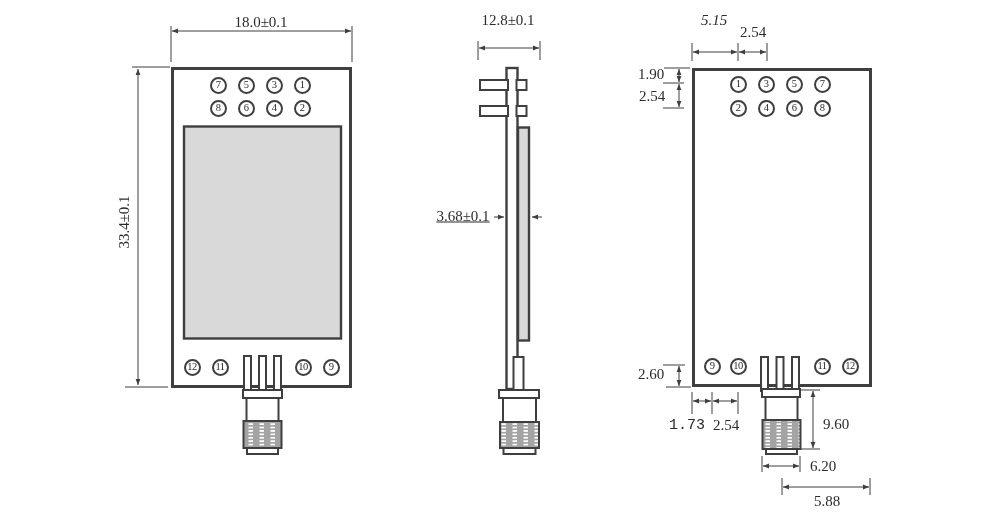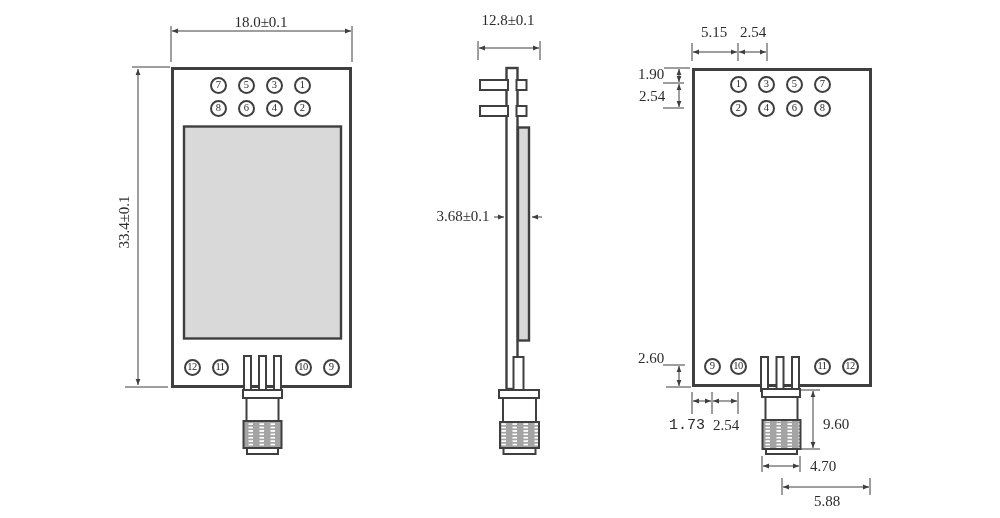--- a/index.html
+++ b/index.html
@@ -138,30 +138,30 @@
 
       <line x1="782" y1="478" x2="782" y2="495"></line>
       <line x1="870" y1="478" x2="870" y2="495"></line>
       <line x1="783" y1="487" x2="869" y2="487" marker-start="url(#arw)" marker-end="url(#arw)"></line>
     </g>
   </svg>
 
   <div class="lbl" style="left:261px;top:22px;">18.0±0.1</div>
   <div class="lbl rot" style="left:124px;top:222px;">33.4±0.1</div>
   <div class="lbl" style="left:508px;top:20px;">12.8±0.1</div>
-  <div class="lbl" style="left:463px;top:216px;">3.68±0.1</div>
-  <div class="lbl" style="left:714px;top:32px;">5.15</div>
+  <div class="lbl" style="left:463px;top:216px;text-decoration:underline;">3.68±0.1</div>
+  <div class="lbl" style="left:714px;top:20px;font-style:italic;">5.15</div>
   <div class="lbl" style="left:753px;top:32px;">2.54</div>
   <div class="lbl" style="left:651px;top:74px;">1.90</div>
   <div class="lbl" style="left:652px;top:96px;">2.54</div>
-  <div class="lbl" style="left:651px;top:358px;">2.60</div>
+  <div class="lbl" style="left:651px;top:374px;">2.60</div>
   <div class="lbl" style="left:687px;top:425px;font-family:Liberation Mono, monospace;">1.73</div>
   <div class="lbl" style="left:726px;top:425px;">2.54</div>
   <div class="lbl" style="left:836px;top:424px;">9.60</div>
-  <div class="lbl" style="left:823px;top:466px;">4.70</div>
+  <div class="lbl" style="left:823px;top:466px;">6.20</div>
   <div class="lbl" style="left:827px;top:501px;">5.88</div>
 
   <div class="pin" style="left:209.5px;top:76.5px;">7</div>
   <div class="pin" style="left:237.5px;top:76.5px;">5</div>
   <div class="pin" style="left:265.5px;top:76.5px;">3</div>
   <div class="pin" style="left:293.5px;top:76.5px;">1</div>
   <div class="pin" style="left:209.5px;top:99.5px;">8</div>
   <div class="pin" style="left:237.5px;top:99.5px;">6</div>
   <div class="pin" style="left:265.5px;top:99.5px;">4</div>
   <div class="pin" style="left:293.5px;top:99.5px;">2</div>

